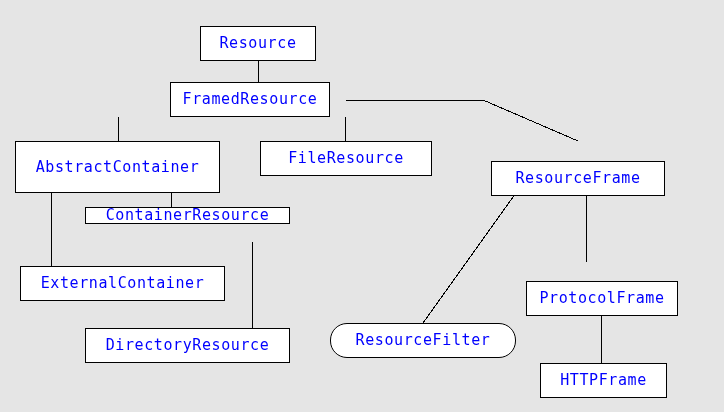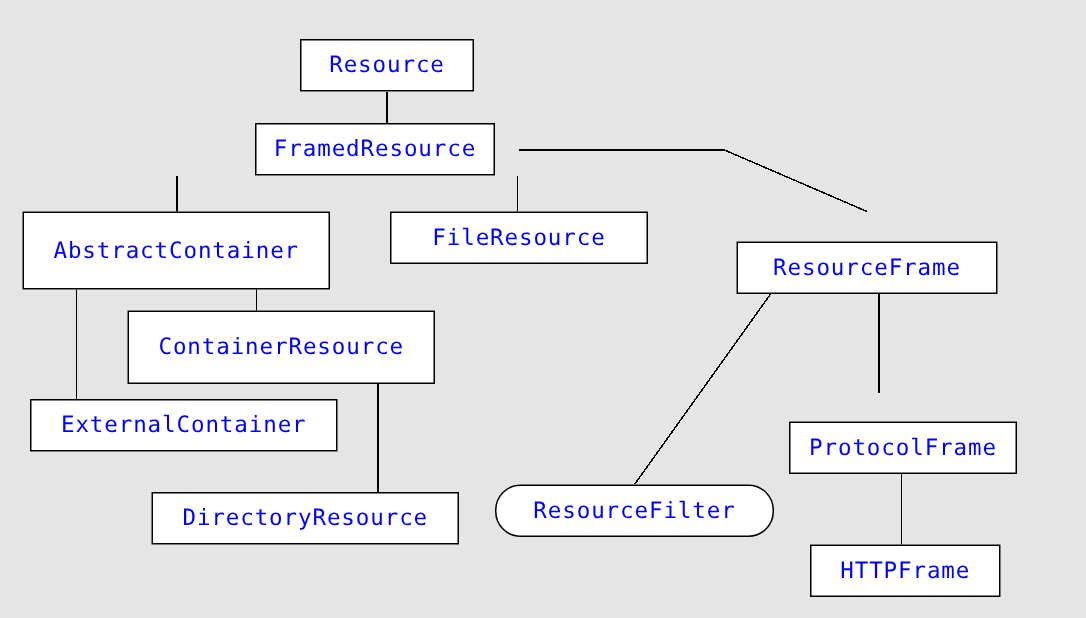--- a/index.html
+++ b/index.html
@@ -67,30 +67,30 @@
       </div>
       <div class="class-node" style="left: 15px; top: 141px; width: 205px; height: 52px;">
         <span>AbstractContainer</span>
       </div>
       <div class="class-node" style="left: 260px; top: 141px; width: 172px; height: 35px; align-items: center;">
         <span>FileResource</span>
       </div>
       <div class="class-node" style="left: 491px; top: 141px; width: 174px; height: 35px; margin-top: 20px;">
         <span>ResourceFrame</span>
       </div>
-      <div class="class-node" style="left: 85px; top: 207px; width: 205px; height: 49px;">
+      <div class="class-node" style="left: 85px; top: 207px; width: 205px; height: 17px;">
         <span>ContainerResource</span>
       </div>
       <div class="class-node" style="left: 20px; top: 266px; width: 205px; height: 35px; text-align: center;">
         <span>ExternalContainer</span>
       </div>
       <div class="class-node" style="left: 526px; top: 262px; width: 152px; height: 35px; margin-top: 19px;">
         <span>ProtocolFrame</span>
       </div>
-      <div class="class-node" style="left: 85px; top: 328px; width: 205px; height: 35px; margin-left: 16px;">
+      <div class="class-node" style="left: 85px; top: 328px; width: 205px; height: 35px;">
         <span>DirectoryResource</span>
       </div>
       <div class="class-node" style="left: 330px; top: 323px; width: 186px; height: 35px; border-radius: 17px;">
         <span>ResourceFilter</span>
       </div>
       <div class="class-node" style="left: 540px; top: 363px; width: 127px; height: 35px;">
         <span>HTTPFrame</span>
       </div>
     </div>
 

